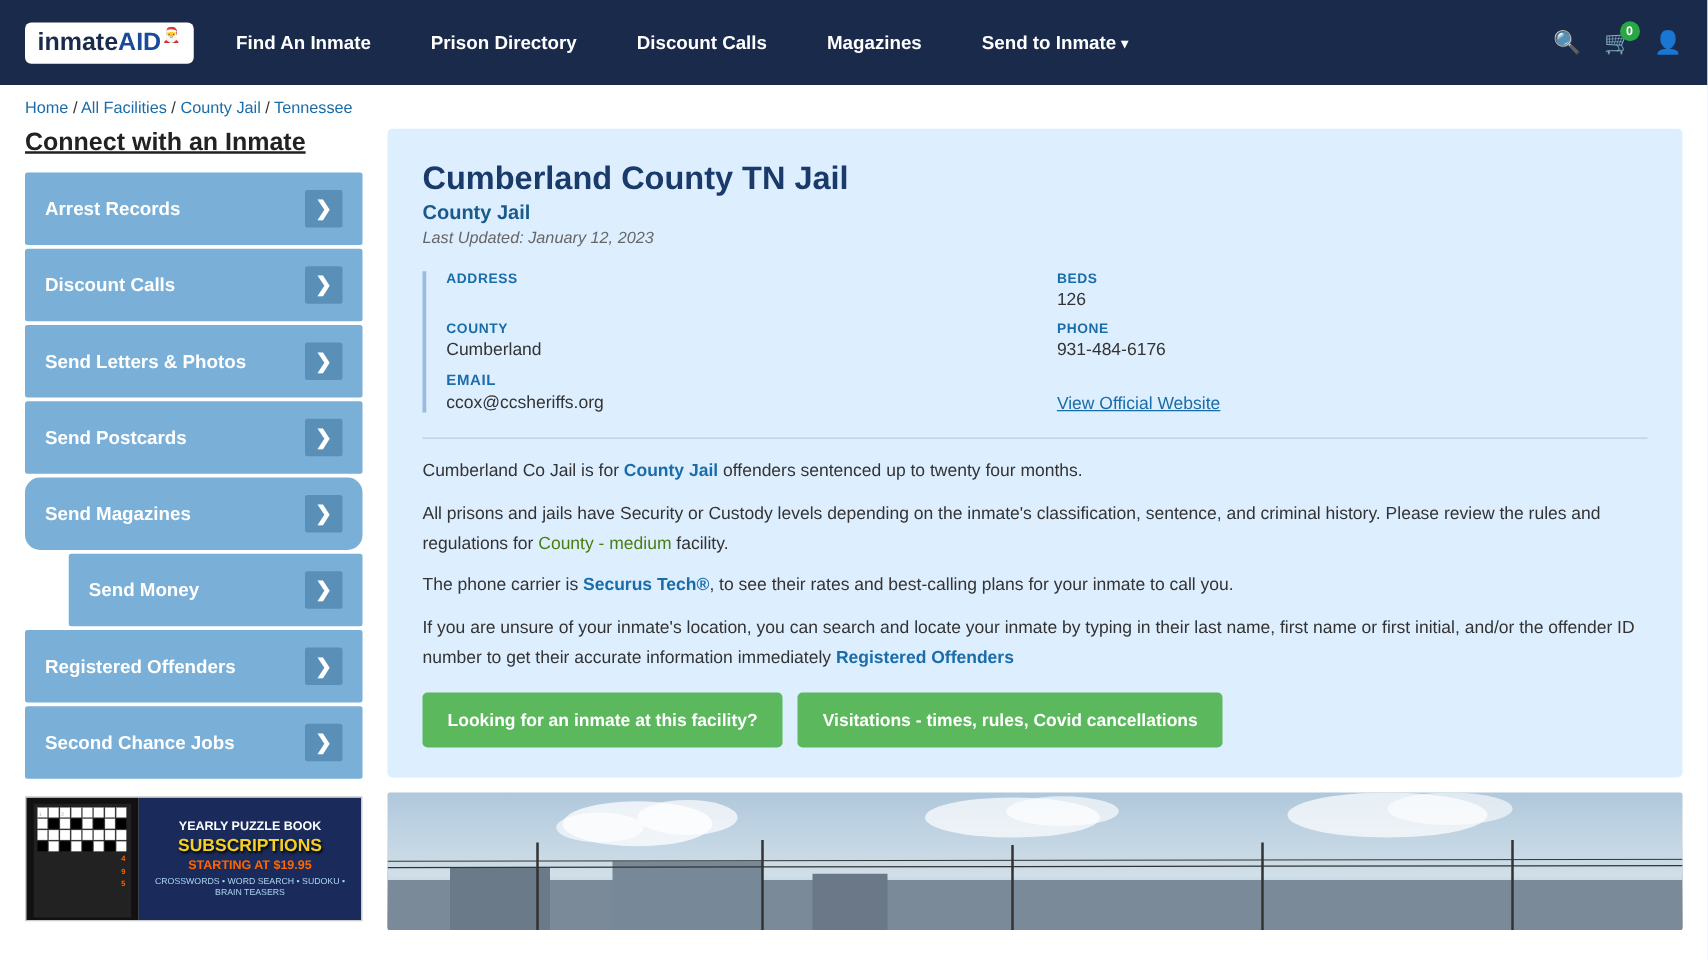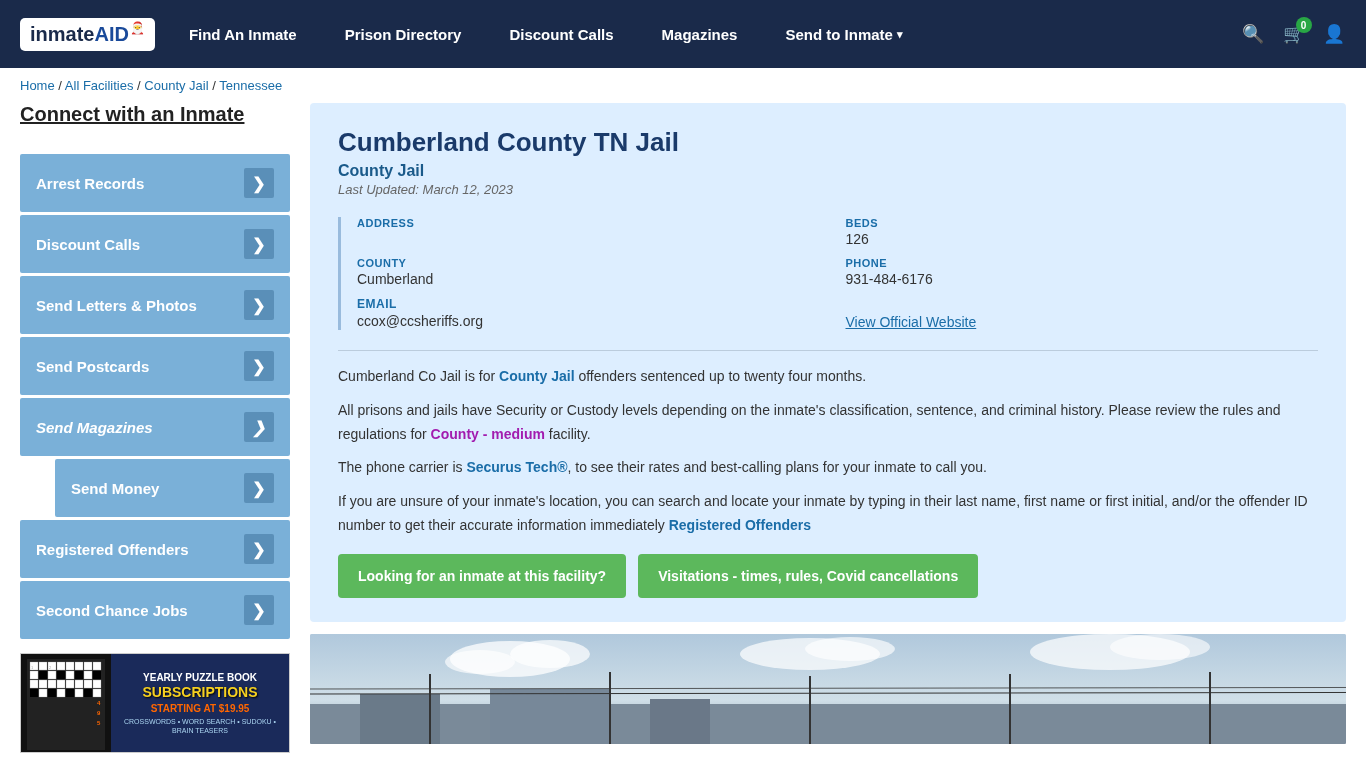--- a/index.html
+++ b/index.html
@@ -42,39 +42,39 @@
   <a href="#" style="color:#1a6da8;text-decoration:none;">All Facilities</a>
   <span> / </span>
   <a href="#" style="color:#1a6da8;text-decoration:none;">County Jail</a>
   <span> / </span>
   <a href="#" style="color:#1a6da8;text-decoration:none;">Tennessee</a>
 </div>
 
 <div style="display:flex;padding:0 20px 20px 20px;gap:20px;align-items:flex-start;">
 
   <div style="width:270px;flex-shrink:0;">
-    <h2 style="font-size:20px;font-weight:bold;text-decoration:underline;margin-bottom:28px;color:#222;">Connect with an Inmate</h2>
+    <h2 style="font-size:20px;font-weight:bold;text-decoration:underline;margin-bottom:12px;color:#222;">Connect with an Inmate</h2>
 
     <div style="background:#7ab0d8;color:#fff;font-size:15px;font-weight:600;padding:14px 16px;margin-bottom:3px;display:flex;align-items:center;justify-content:space-between;cursor:pointer;border-radius:2px;">
       <span>Arrest Records</span>
       <span style="background:#5a8fb8;border-radius:2px;width:30px;height:30px;display:flex;align-items:center;justify-content:center;font-size:16px;font-weight:bold;">❯</span>
     </div>
     <div style="background:#7ab0d8;color:#fff;font-size:15px;font-weight:600;padding:14px 16px;margin-bottom:3px;display:flex;align-items:center;justify-content:space-between;cursor:pointer;border-radius:2px;">
       <span>Discount Calls</span>
       <span style="background:#5a8fb8;border-radius:2px;width:30px;height:30px;display:flex;align-items:center;justify-content:center;font-size:16px;font-weight:bold;">❯</span>
     </div>
     <div style="background:#7ab0d8;color:#fff;font-size:15px;font-weight:600;padding:14px 16px;margin-bottom:3px;display:flex;align-items:center;justify-content:space-between;cursor:pointer;border-radius:2px;">
       <span>Send Letters &amp; Photos</span>
       <span style="background:#5a8fb8;border-radius:2px;width:30px;height:30px;display:flex;align-items:center;justify-content:center;font-size:16px;font-weight:bold;">❯</span>
     </div>
     <div style="background:#7ab0d8;color:#fff;font-size:15px;font-weight:600;padding:14px 16px;margin-bottom:3px;display:flex;align-items:center;justify-content:space-between;cursor:pointer;border-radius:2px;">
       <span>Send Postcards</span>
       <span style="background:#5a8fb8;border-radius:2px;width:30px;height:30px;display:flex;align-items:center;justify-content:center;font-size:16px;font-weight:bold;">❯</span>
     </div>
-    <div style="background:#7ab0d8;color:#fff;font-size:15px;font-weight:600;padding:14px 16px;margin-bottom:3px;display:flex;align-items:center;justify-content:space-between;cursor:pointer;border-radius:2px;font-style:italic;">
+    <div style="background:#7ab0d8;color:#fff;font-size:15px;font-weight:600;padding:14px 16px;margin-bottom:3px;display:flex;align-items:center;justify-content:space-between;cursor:pointer;border-radius:12px;">
       <span>Send Magazines</span>
       <span style="background:#5a8fb8;border-radius:2px;width:30px;height:30px;display:flex;align-items:center;justify-content:center;font-size:16px;font-weight:bold;">❯</span>
     </div>
     <div style="background:#7ab0d8;color:#fff;font-size:15px;font-weight:600;padding:14px 16px;margin-bottom:3px;display:flex;align-items:center;justify-content:space-between;cursor:pointer;border-radius:2px;margin-left:35px;">
       <span>Send Money</span>
       <span style="background:#5a8fb8;border-radius:2px;width:30px;height:30px;display:flex;align-items:center;justify-content:center;font-size:16px;font-weight:bold;">❯</span>
     </div>
     <div style="background:#7ab0d8;color:#fff;font-size:15px;font-weight:600;padding:14px 16px;margin-bottom:3px;display:flex;align-items:center;justify-content:space-between;cursor:pointer;border-radius:2px;">
       <span>Registered Offenders</span>
       <span style="background:#5a8fb8;border-radius:2px;width:30px;height:30px;display:flex;align-items:center;justify-content:center;font-size:16px;font-weight:bold;">❯</span>
@@ -149,21 +149,21 @@
         <div style="color:#ff6600;font-size:10px;font-weight:bold;margin-top:2px;">STARTING AT $19.95</div>
         <div style="color:#aad4f0;font-size:7px;margin-top:3px;line-height:1.3;">CROSSWORDS • WORD SEARCH • SUDOKU • BRAIN TEASERS</div>
       </div>
     </div>
   </div>
 
   <div style="flex:1;">
     <div style="background:#ddeeff;border-radius:4px;padding:24px 28px;">
       <h1 style="font-size:26px;font-weight:bold;color:#1a3a6a;margin-bottom:4px;">Cumberland County TN Jail</h1>
       <div style="font-size:16px;color:#1a5a8a;font-weight:600;margin-bottom:2px;">County Jail</div>
-      <div style="font-size:13px;color:#666;font-style:italic;margin-bottom:20px;">Last Updated: March 12, 2023</div>
+      <div style="font-size:13px;color:#666;font-style:italic;margin-bottom:20px;">Last Updated: January 12, 2023</div>
 
       <div style="border-left:3px solid #99bbdd;padding-left:16px;margin-bottom:20px;display:grid;grid-template-columns:1fr 1fr;gap:10px 16px;">
         <div>
           <div style="font-size:11px;font-weight:bold;color:#1a6da8;text-transform:uppercase;margin-bottom:2px;letter-spacing:0.5px;">ADDRESS</div>
         </div>
         <div>
           <div style="font-size:11px;font-weight:bold;color:#1a6da8;text-transform:uppercase;margin-bottom:2px;letter-spacing:0.5px;">BEDS</div>
           <div style="font-size:14px;color:#333;">126</div>
         </div>
         <div>
@@ -184,21 +184,21 @@
         </div>
       </div>
 
       <hr style="border:none;border-top:1px solid #bbccdd;margin:14px 0;">
 
       <div style="font-size:14px;line-height:1.7;margin-bottom:16px;">
         <p style="margin-bottom:10px;">
           Cumberland Co Jail is for <a href="#" style="color:#1a6da8;font-weight:bold;text-decoration:none;">County Jail</a> offenders sentenced up to twenty four months.
         </p>
         <p style="margin-bottom:10px;">
-          All prisons and jails have Security or Custody levels depending on the inmate's classification, sentence, and criminal history. Please review the rules and regulations for <a href="#" style="color:#a21caf;font-weight:bold;text-decoration:none;">County - medium</a> facility.
+          All prisons and jails have Security or Custody levels depending on the inmate's classification, sentence, and criminal history. Please review the rules and regulations for <a href="#" style="color:#4d7c0f;font-weight:normal;text-decoration:none;">County - medium</a> facility.
         </p>
         <p style="margin-bottom:10px;">
           The phone carrier is <a href="#" style="color:#1a6da8;font-weight:bold;text-decoration:none;">Securus Tech®</a>, to see their rates and best-calling plans for your inmate to call you.
         </p>
         <p style="margin-bottom:10px;">
           If you are unsure of your inmate's location, you can search and locate your inmate by typing in their last name, first name or first initial, and/or the offender ID number to get their accurate information immediately <a href="#" style="color:#1a6da8;font-weight:bold;text-decoration:none;">Registered Offenders</a>
         </p>
       </div>
 
       <div style="display:flex;gap:12px;flex-wrap:wrap;">

